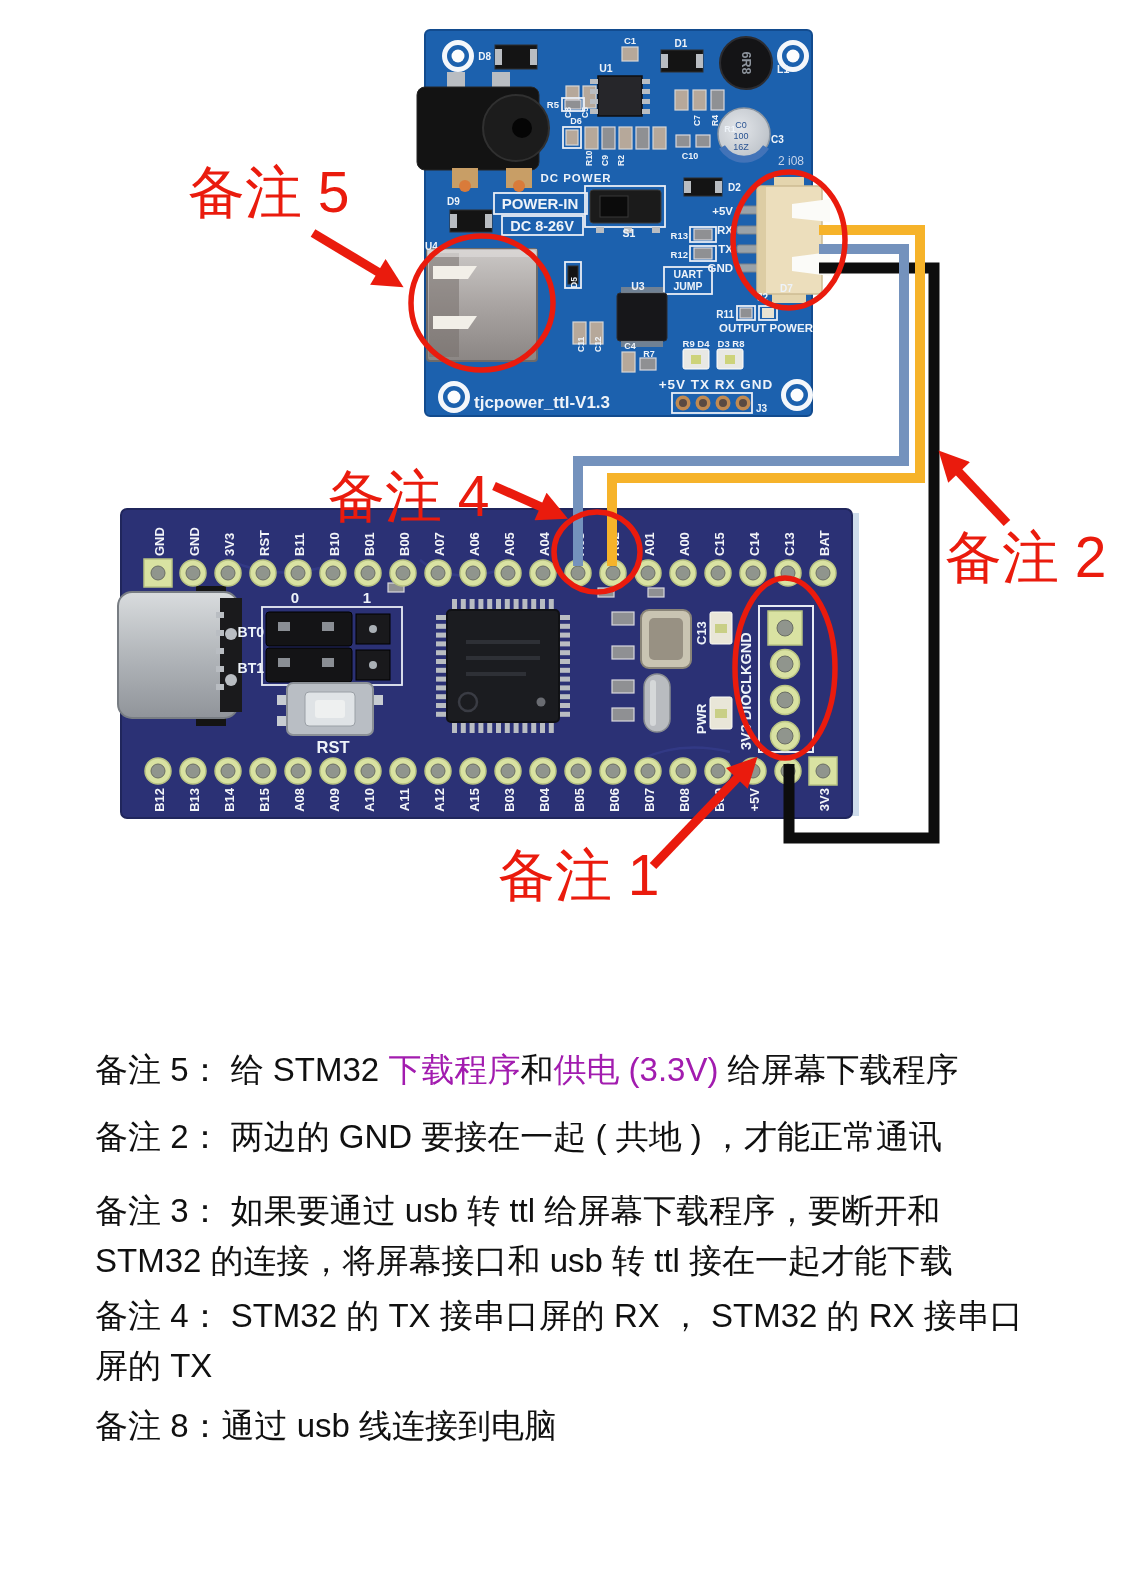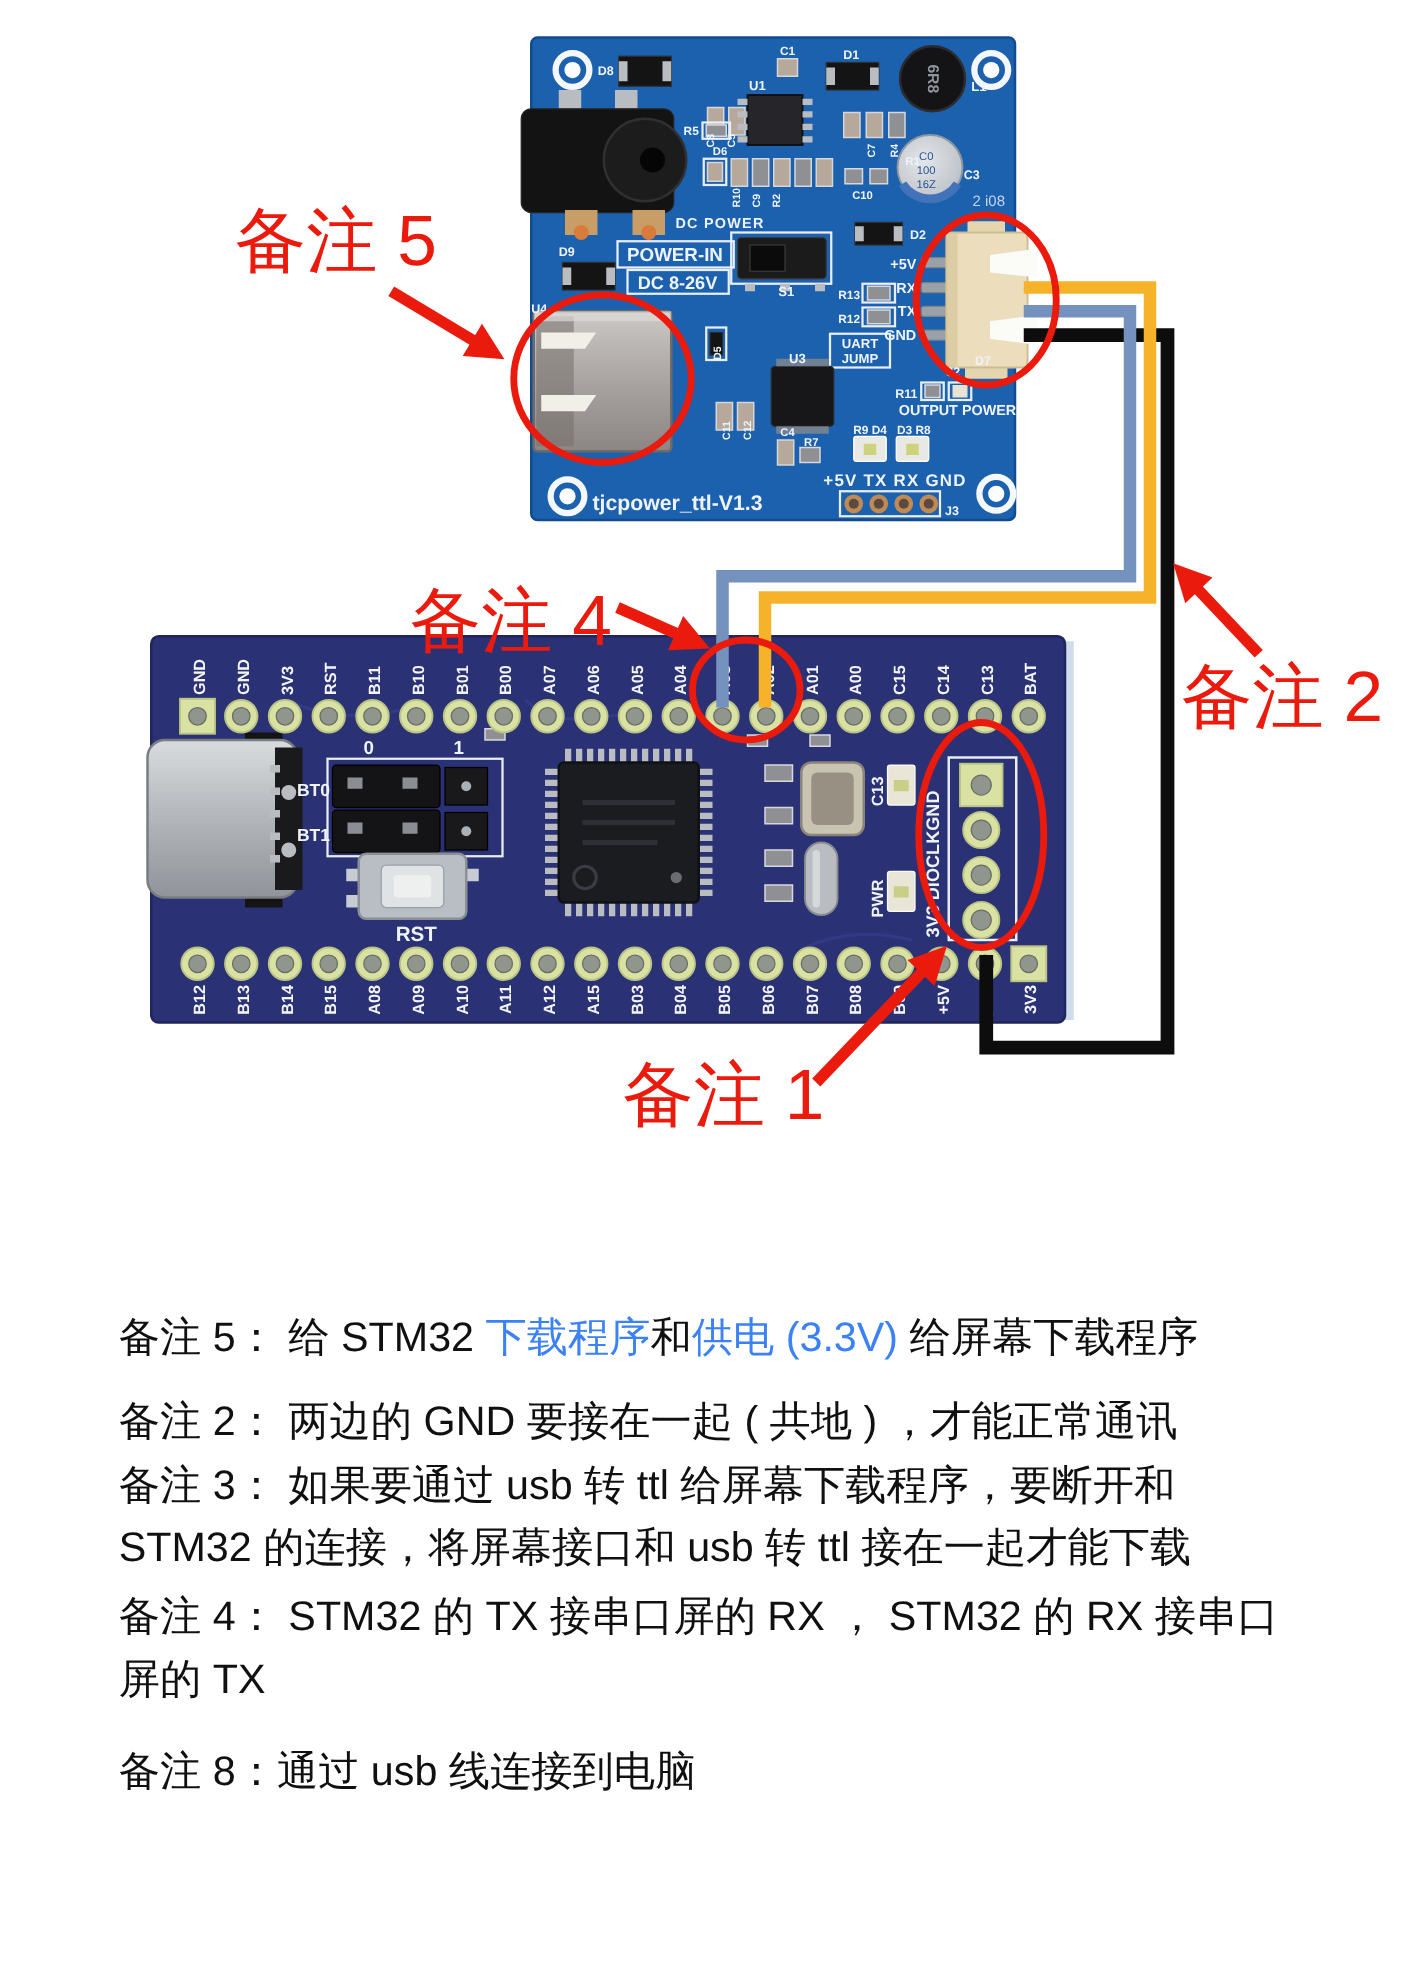--- a/index.html
+++ b/index.html
@@ -20,24 +20,24 @@
   .redring{stroke:var(--red);stroke-width:5.5px;fill:none;}
   .redarrow{stroke:var(--red);stroke-width:9px;fill:none;}
   .redtext{fill:var(--red);font-size:57px;}
   .comp-dark{fill:#141414;stroke:#2e2e2e;stroke-width:1px;}
   .comp-tan{fill:#b6a89a;stroke:#d6d6d6;stroke-width:1.2px;}
   .comp-gray{fill:#8f9093;stroke:#d8d8dc;stroke-width:1.2px;}
   .metal{fill:#b9bdc2;}
   .notes{position:absolute;left:95px;top:1045px;width:948px;color:#101010;}
   .notes p{margin:0;font-size:33px;line-height:50px;}
   .notes .m1{margin-bottom:17px;}
-  .notes .m2{margin-bottom:1px;}
+  .notes .m2{margin-bottom:24px;}
   .notes .m3{margin-bottom:5px;}
-  .notes .m4{margin-bottom:24px;}
-  .notes .red{color:#3b82f6;}
+  .notes .m4{margin-bottom:10px;}
+  .notes .red{color:#a21caf;}
 </style>
 </head>
 <body>
 
 <div class="canvas">
 <svg width="1123" height="1588" viewBox="0 0 1123 1588">
   <defs>
     <marker id="arrowhead" viewBox="0 0 10 10" refX="2" refY="5" markerWidth="34" markerHeight="30" orient="auto" markerUnits="userSpaceOnUse">
       <path d="M0,0 L10,5 L0,10 Z" fill="#ea1b0d"></path>
     </marker>

